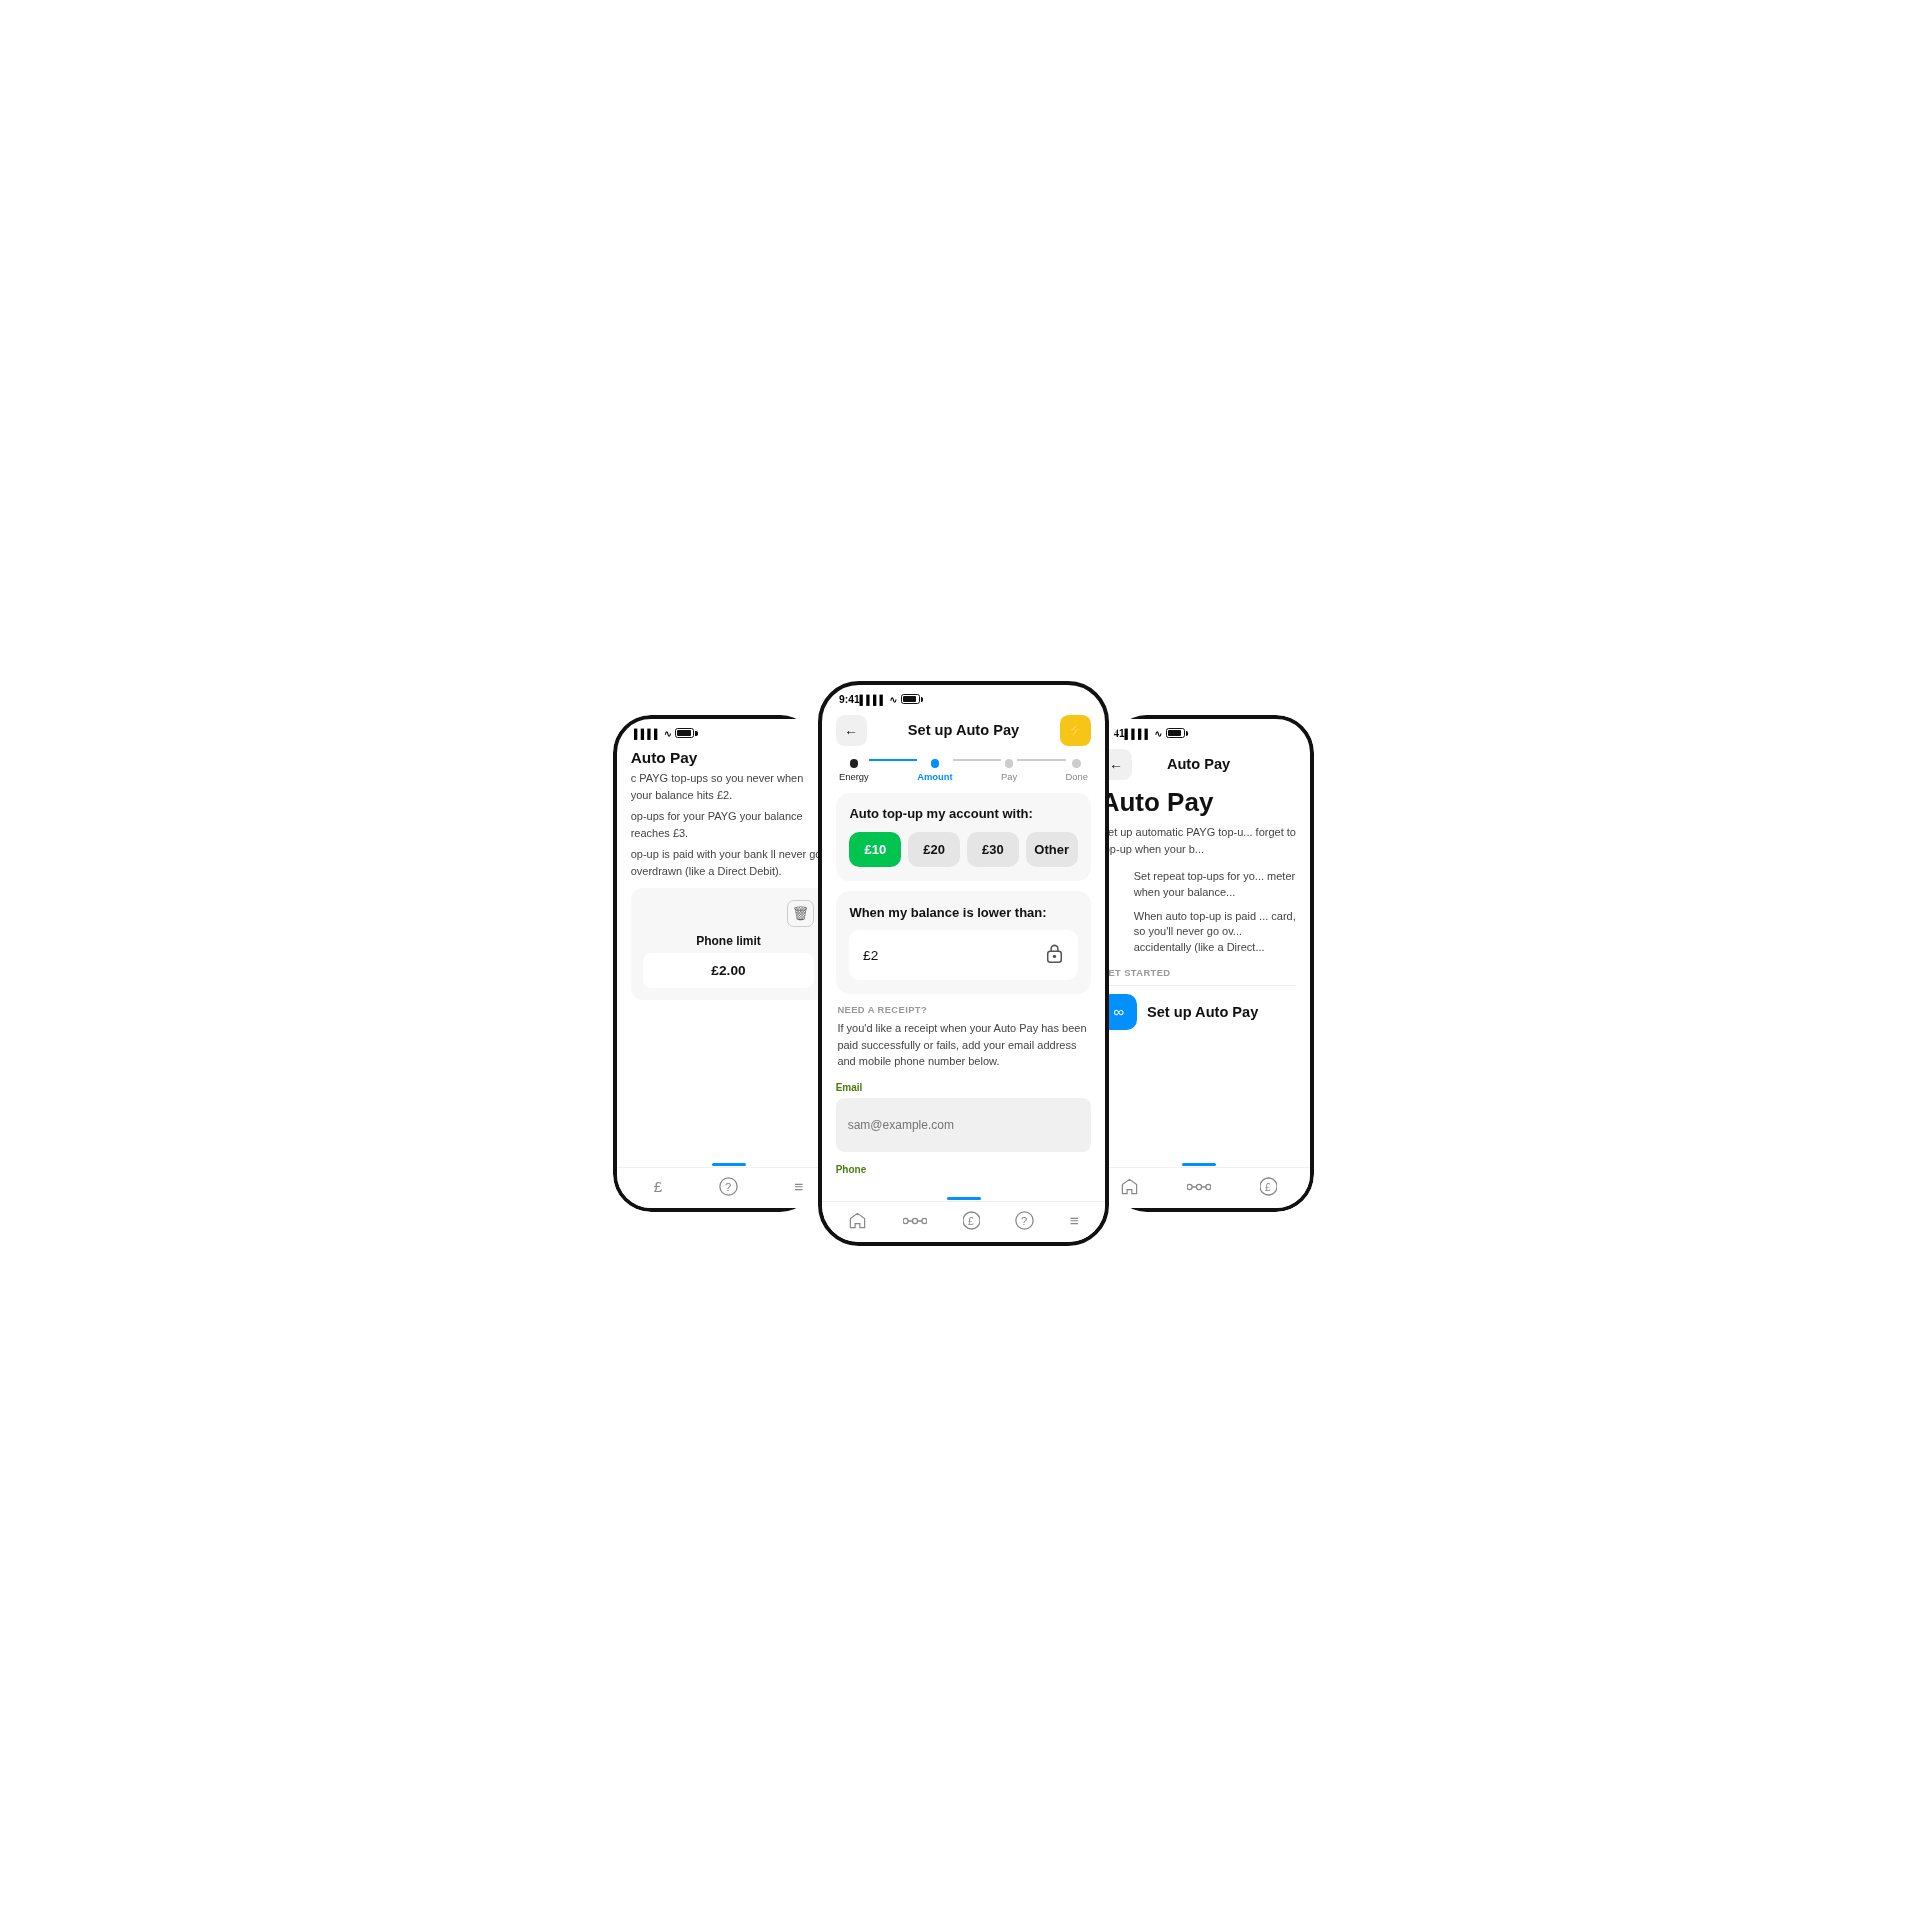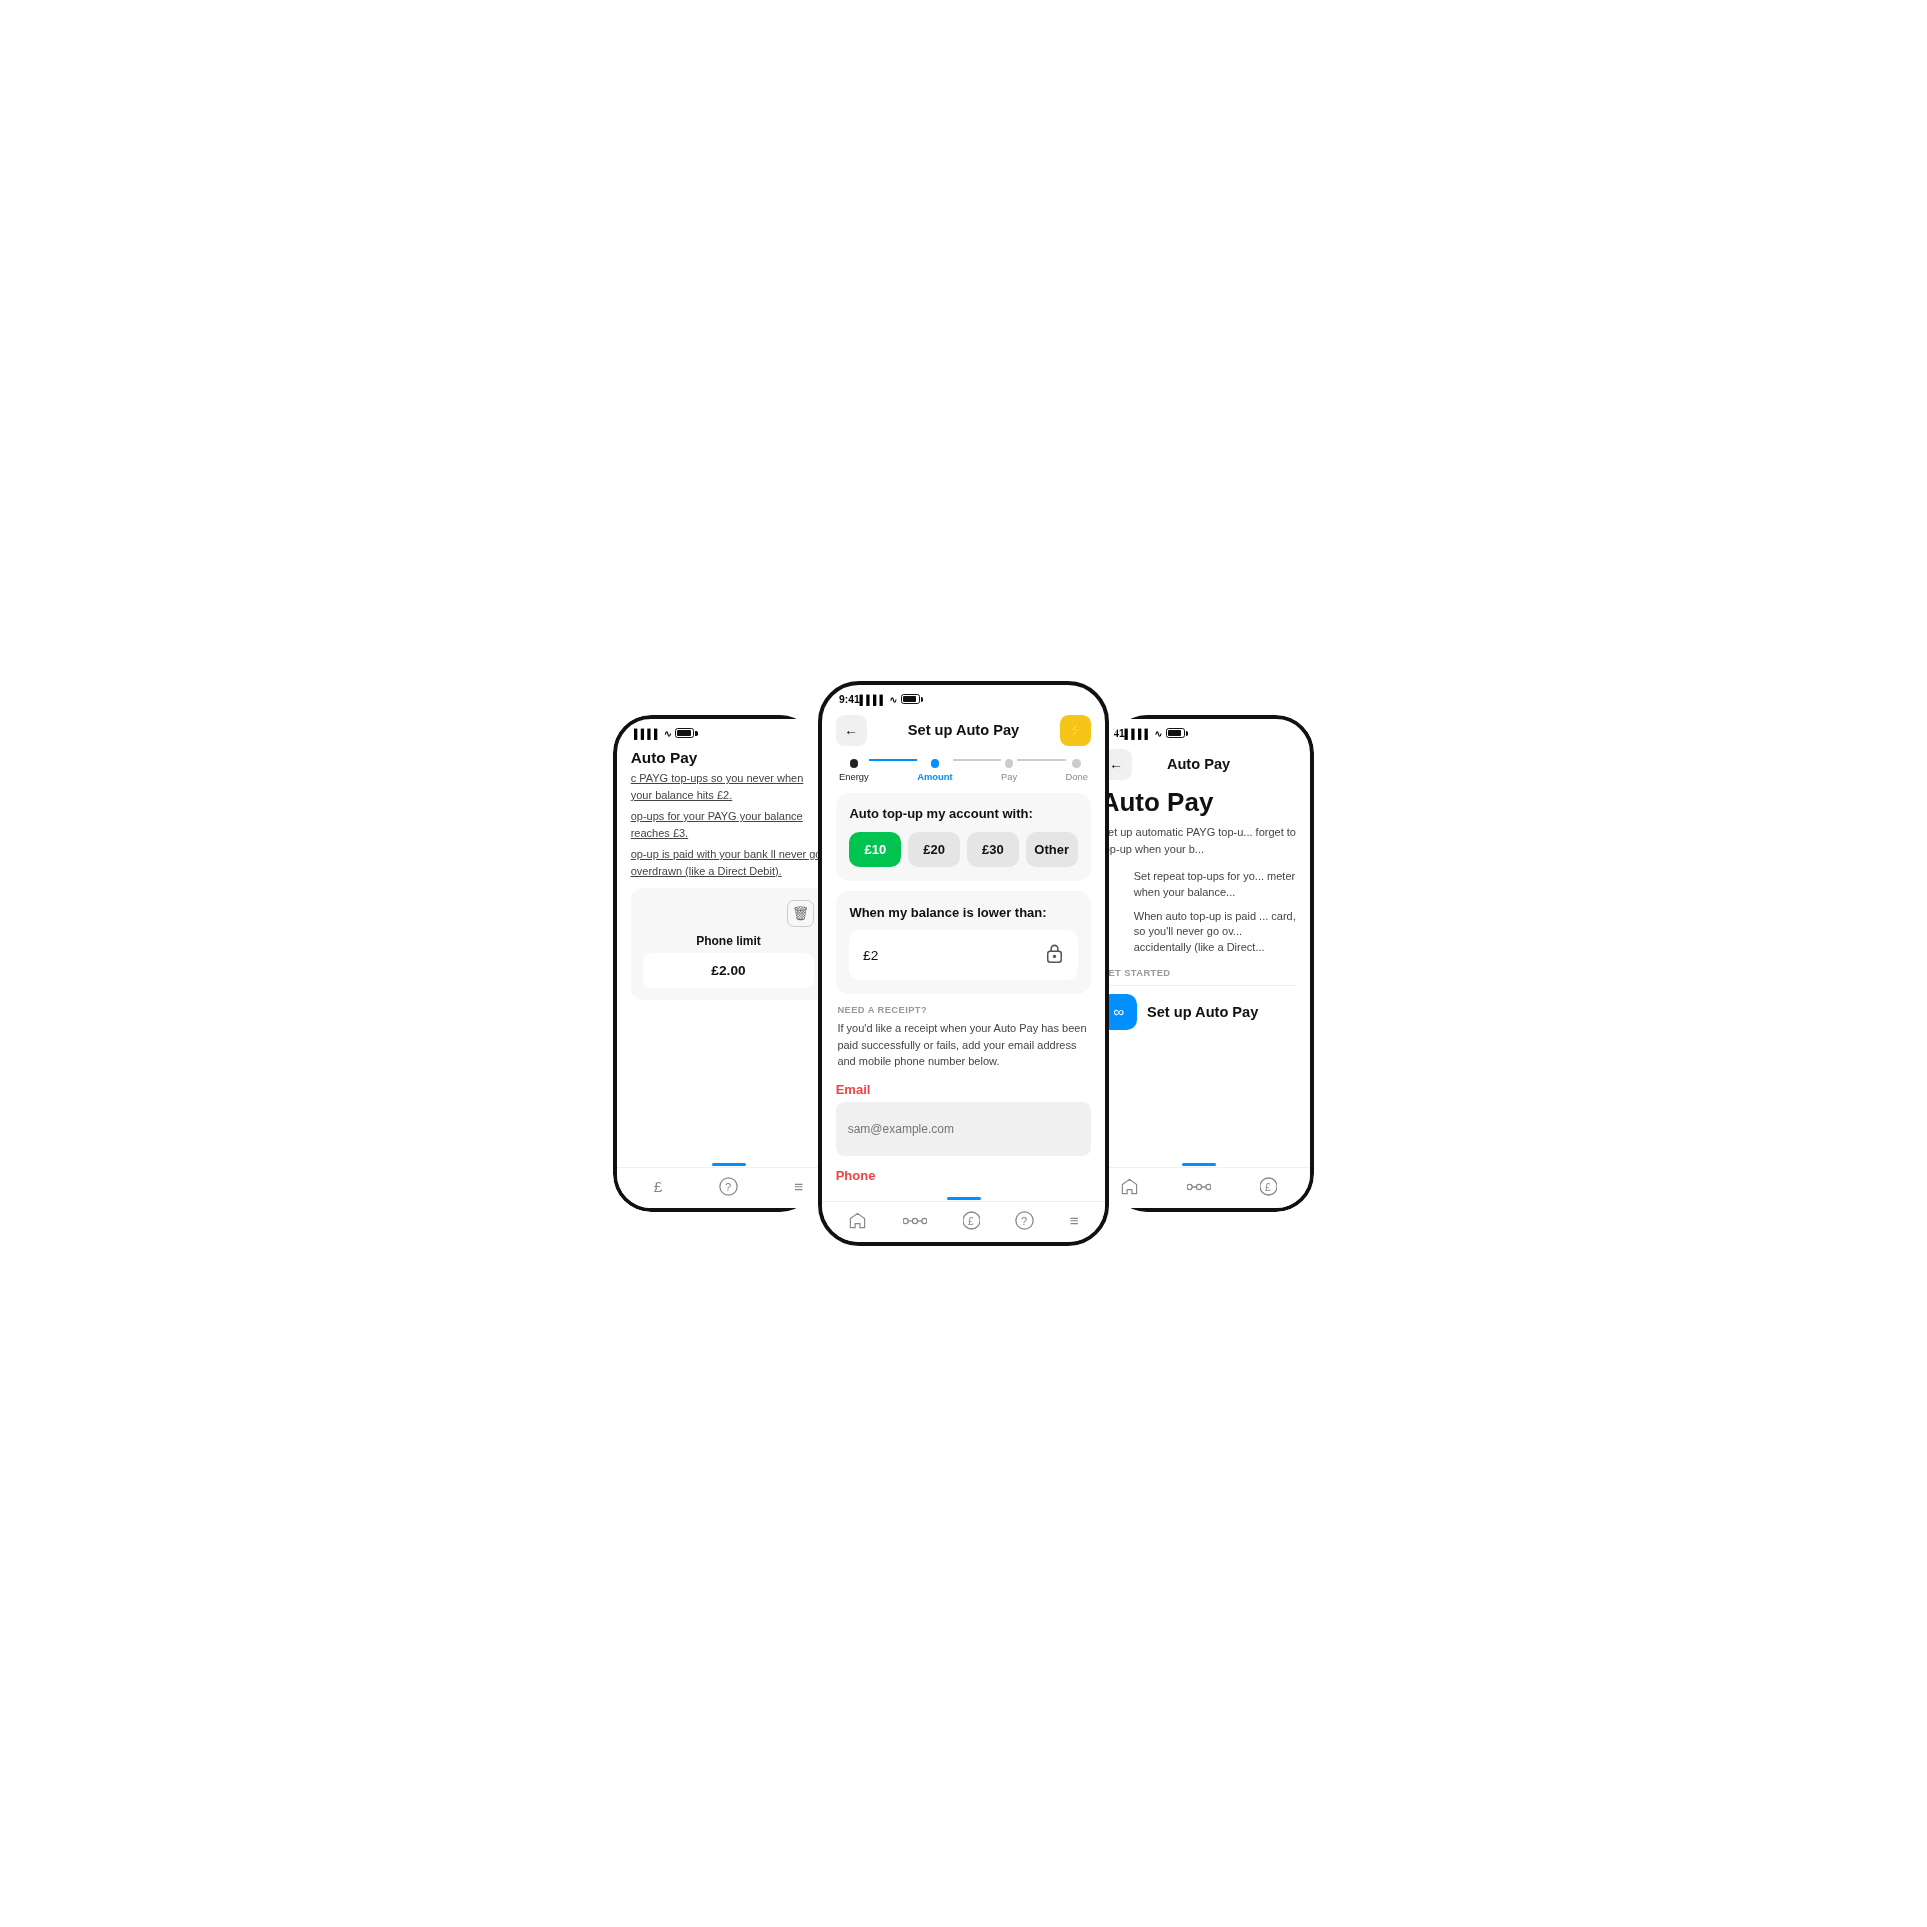--- a/index.html
+++ b/index.html
@@ -256,23 +256,23 @@
       padding: 0 1.7px;
     }
     .receipt-desc {
       font-size: 11px;
       color: #444;
       line-height: 1.5;
       margin-bottom: 12px;
       padding: 0 1.7px;
     }
     .field-label {
-      font-size: 13px;
+      font-size: 10px;
       font-weight: 600;
-      color: #ef4444;
+      color: #4d7c0f;
       margin-bottom: 5.1px;
     }
     .field-input {
       background: #f0f0f0;
       border: none;
       border-radius: 8.6px;
       padding: 20px 12px;
       font-size: 12px;
       color: #999;
       width: 100%;
@@ -315,21 +315,20 @@
       font-size: 15.4px;
       font-weight: 700;
       color: #111;
       padding: 6.8px 0 3.4px;
     }
     .left-text {
       font-size: 11px;
       color: #444;
       line-height: 1.5;
       margin-bottom: 5.1px;
-      text-decoration: underline;
     }
     .left-credit-section {
       background: #f7f7f7;
       border-radius: 12px;
       padding: 12px;
       margin-top: 8.6px;
     }
     .left-credit-row {
       display: flex;
       align-items: center;

